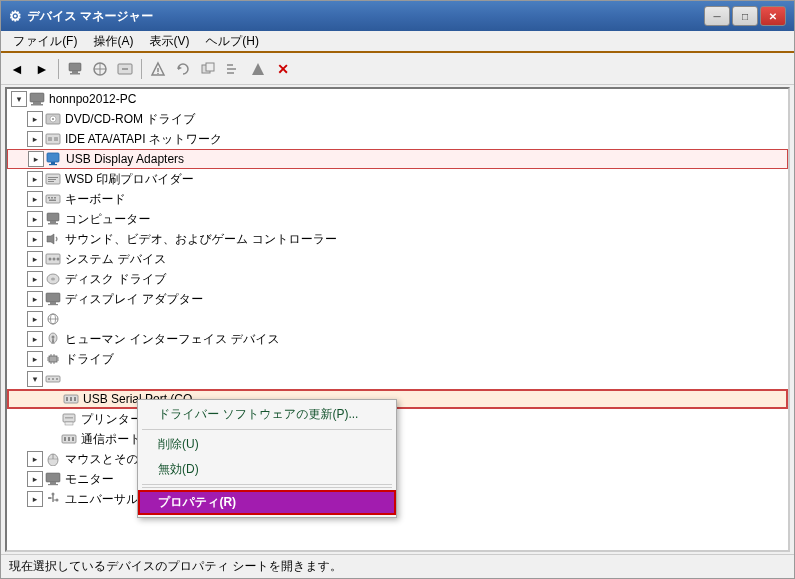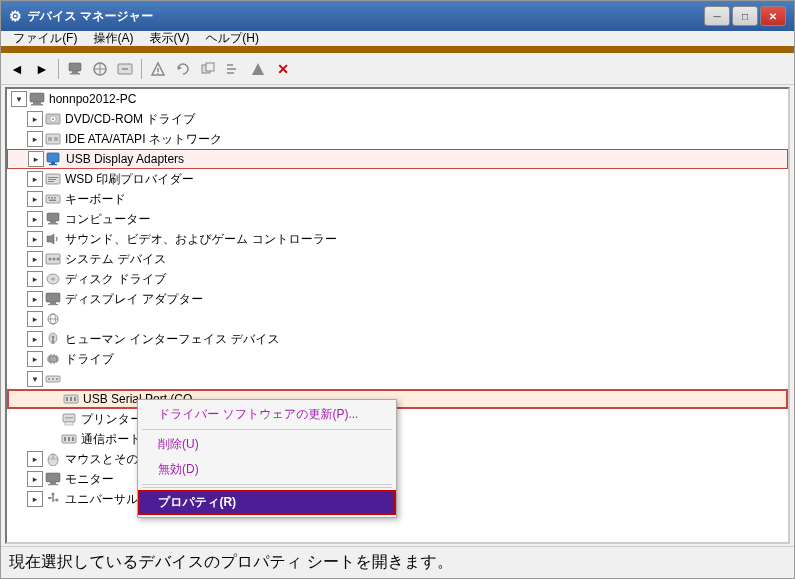--- a/index.html
+++ b/index.html
@@ -59,21 +59,21 @@
       color: white;
       font-weight: bold;
     }
     
     .menubar {
       height: 22px;
       background: #f0f0f0;
       display: flex;
       align-items: center;
       padding: 0 4px;
-      border-bottom: 7px solid #a16207;
+      border-bottom: 2px solid #a16207;
       flex-shrink: 0;
     }
     .menu-item {
       padding: 2px 8px;
       cursor: pointer;
       font-size: 12px;
       color: #000;
     }
     
     .toolbar {
@@ -169,45 +169,45 @@
       background: #f5f5f5;
       border: 1px solid #aaa;
       box-shadow: 2px 2px 6px rgba(0,0,0,0.3);
       z-index: 100;
       padding: 2px 0;
     }
     .ctx-item {
       padding: 4px 20px;
       font-size: 12px;
       cursor: pointer;
-      color: #a21caf;
+      color: #14532d;
       display: flex;
       align-items: center;
     }
     .ctx-item.highlighted-ctx {
-      background: #4c1d95;
+      background: #a21caf;
       color: white;
       font-weight: bold;
       border: 2px solid #cc0000;
       padding: 2px 18px;
     }
     .ctx-separator {
       height: 1px;
       background: #ccc;
       margin: 2px 4px;
     }
     
     .statusbar {
-      height: 32px;
+      height: 24px;
       background: #f0f0f0;
       border-top: 1px solid #ccc;
       display: flex;
       align-items: center;
       padding: 0 8px;
-      font-size: 16px;
+      font-size: 12px;
       flex-shrink: 0;
     }
   </style>
 </head>
 <body>
 
 <div class="window">
 
   <div class="titlebar">
     <div class="titlebar-left">

